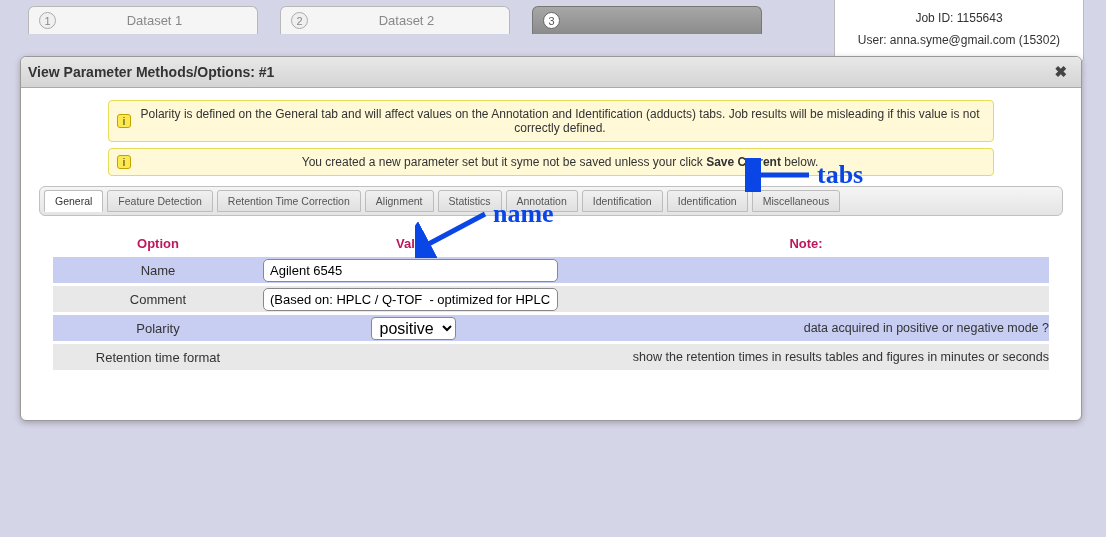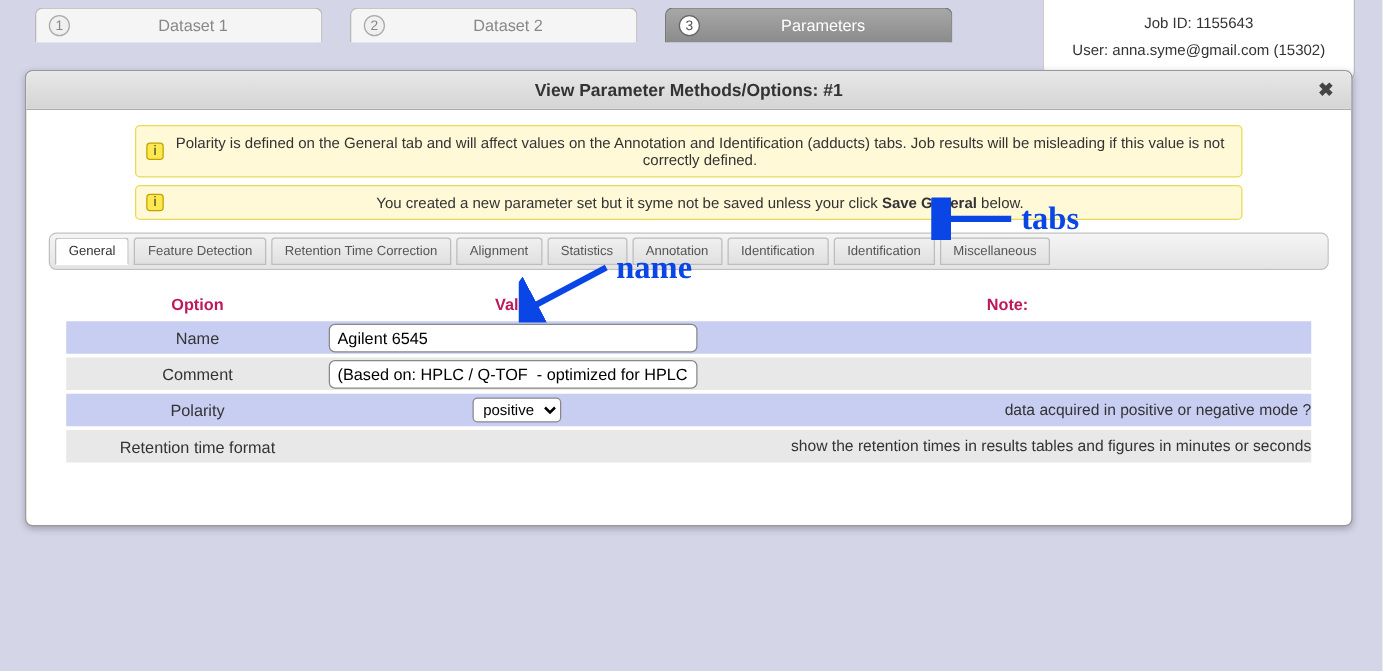--- a/index.html
+++ b/index.html
@@ -76,21 +76,21 @@
     width: 1062px;
     background: #fff;
     border: 1px solid #999;
     border-radius: 6px;
     box-shadow: 0 2px 6px rgba(0,0,0,0.25);
   }
   .dialog-header {
     background: linear-gradient(#e8e8e8,#d4d4d4);
     border-bottom: 1px solid #aaa;
     border-radius: 6px 6px 0 0;
-    text-align: center;
+    text-align: left;
     font-weight: bold;
     font-size: 14px;
     padding: 7px;
     position: relative;
   }
   .dialog-close {
     position: absolute;
     right: 14px;
     top: 6px;
     cursor: pointer;
@@ -182,21 +182,21 @@
     border: 1px solid #888;
     border-radius: 5px;
     padding: 3px 6px;
     font-size: 13px;
     background:#fff;
   }
   select.sel {
     border: 1px solid #888;
     border-radius: 4px;
     background: #fff;
-    font-size: 12px;
+    font-size: 16px;
     padding: 1px 4px;
   }
 
   
   .anno {
     position: absolute;
     color: #0a45e6;
     font-family: Liberation Serif, serif;
     font-weight: bold;
     font-size: 26px;
@@ -211,21 +211,20 @@
   <div class="nav-tab">
     <span class="num">1</span>
     <span class="lbl">Dataset 1</span>
   </div>
   <div class="nav-tab">
     <span class="num">2</span>
     <span class="lbl">Dataset 2</span>
   </div>
   <div class="nav-tab active">
     <span class="num">3</span>
-    <span class="lbl">Parameters</span>
   </div>
 </div>
 
 <div class="jobinfo">
   <div>Job ID: 1155643</div>
   <div>User: anna.syme@gmail.com (15302)</div>
 </div>
 
 <div class="dialog">
   <div class="dialog-header">
@@ -233,21 +232,21 @@
     <span class="dialog-close">✖</span>
   </div>
   <div class="dialog-body">
     <div class="alert">
       <span class="ico">i</span>
       <span>Polarity is defined on the General tab and will affect values on the Annotation and Identification (adducts) tabs. Job results will be misleading if this value is not correctly defined.</span>
     </div>
     <div class="alert">
       <span class="ico">i</span>
       <span>
-        <span>You created a new parameter set but it syme not be saved unless your click </span><b>Save General</b><span> below.</span>
+        <span>You created a new parameter set but it syme not be saved unless your click </span><b>Save Current</b><span> below.</span>
       </span>
     </div>
 
     <div class="tabs-row">
       <div class="subtab active">General</div>
       <div class="subtab">Feature Detection</div>
       <div class="subtab">Retention Time Correction</div>
       <div class="subtab">Alignment</div>
       <div class="subtab">Statistics</div>
       <div class="subtab">Annotation</div>

